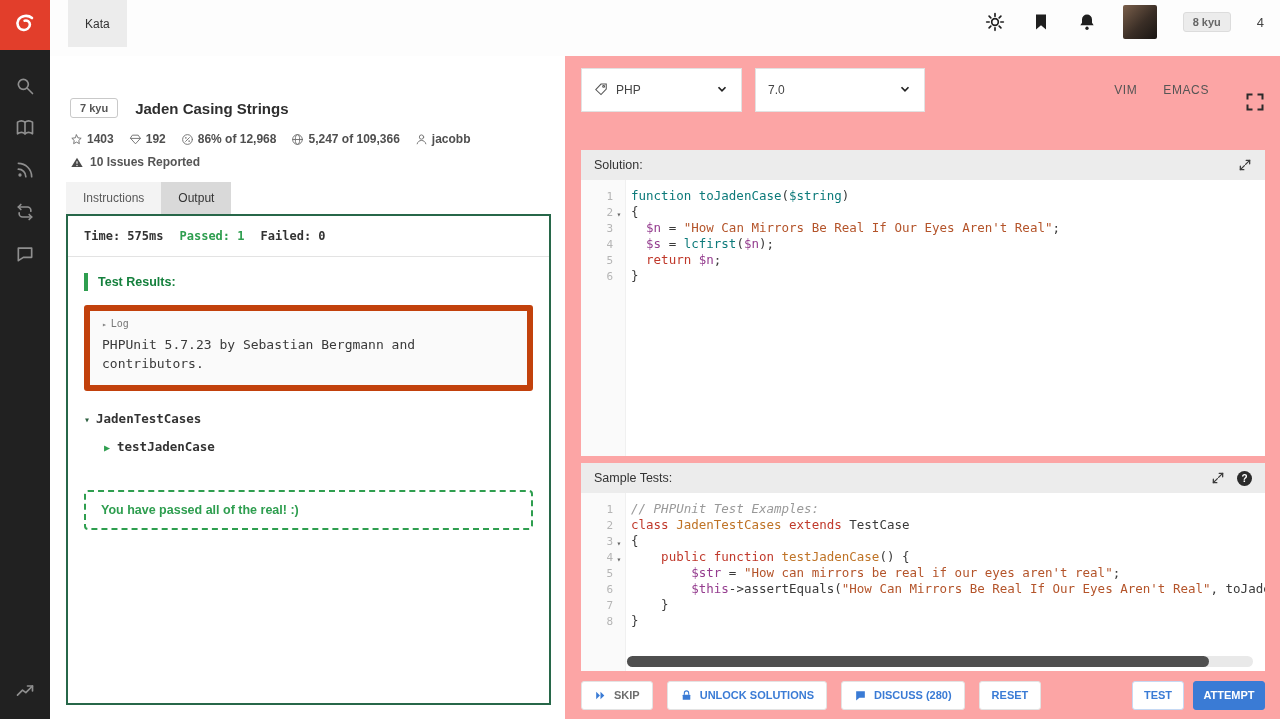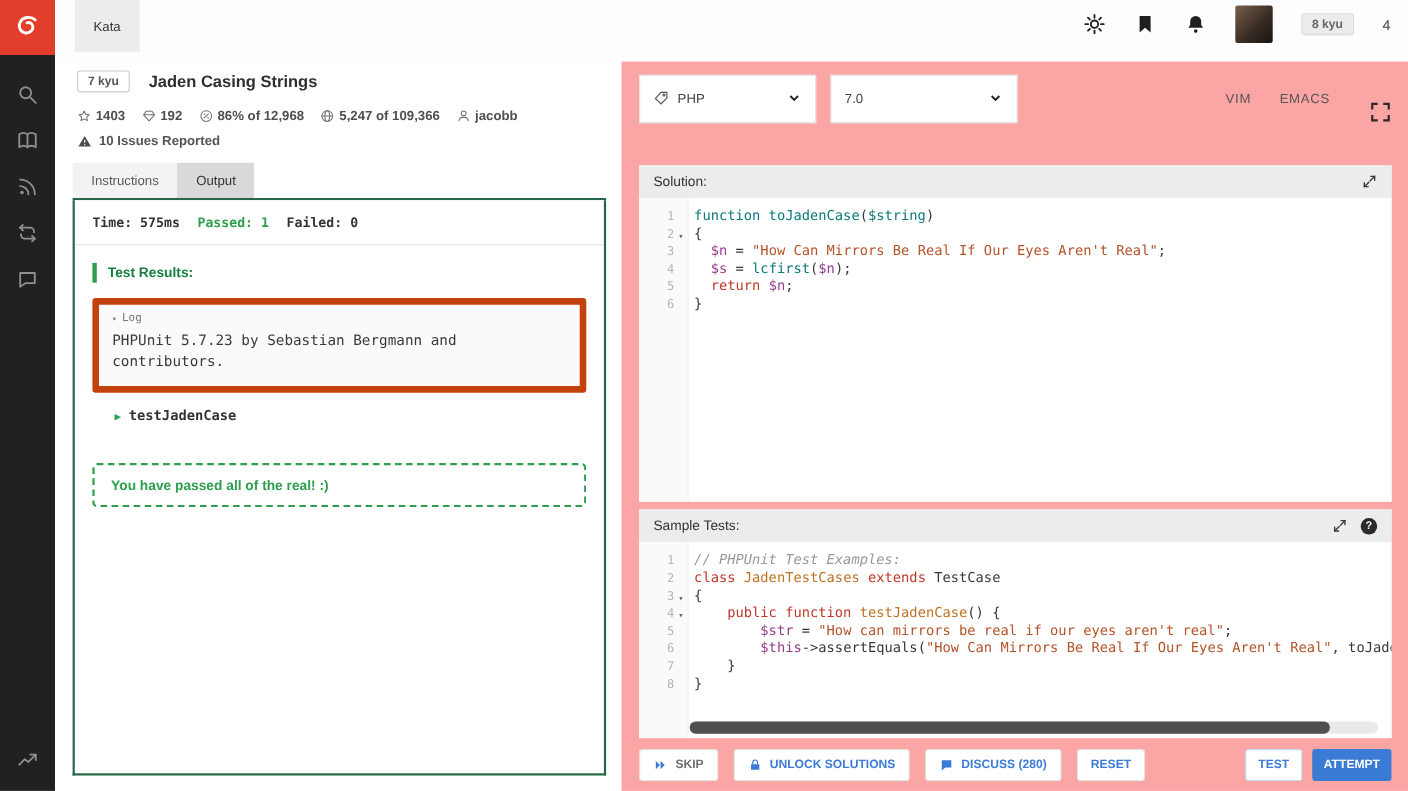--- a/index.html
+++ b/index.html
@@ -26,21 +26,21 @@
   .top-icon svg { width:20px; height:20px; }
   .avatar { width:34px; height:34px; border-radius:2px; background:linear-gradient(135deg,#7a5f4b 0%,#3a2e26 55%,#191513 100%); cursor:pointer; }
   .rank-badge { background:#ececec; border:1px solid #dcdcdc; border-radius:3px; padding:3px 9px; font-size:11px; font-weight:bold; color:#666; cursor:pointer; }
   .notif-count { font-size:13px; color:#444; }
 
   .content { flex:1; display:flex; min-height:0; }
 
   
   .content-left { width:515px; background:#fff; display:flex; flex-direction:column; flex-shrink:0; }
   .kata-head { padding:8px 16px 0 20px; }
-  .kata-title-row { display:flex; align-items:center; }
+  .kata-title-row { display:flex; align-items:center;margin-top:34px; }
   .rank-pill { border:1px solid #c9c9c9; border-radius:3px; padding:3px 9px; font-size:11px; font-weight:bold; color:#555; background:#fff; }
   .kata-title-row h1 { font-size:15px; font-weight:bold; color:#2e2e2e; margin-left:17px; }
   .stats-row { display:flex; align-items:center; gap:15px; margin-top:14px; font-size:12px; color:#555; }
   .stat-item { display:flex; align-items:center; gap:4px; font-weight:bold; color:#4f4f4f; }
   .stat-item svg { width:13px; height:13px; stroke:#6e6e6e; fill:none; stroke-width:1.7; stroke-linecap:round; stroke-linejoin:round; }
   .issues-row { display:flex; align-items:center; gap:6px; margin-top:9px; font-size:12px; font-weight:bold; color:#555; }
   .issues-row svg { width:14px; height:13px; }
 
   .tabs { margin:13px 14px 0 16px; display:flex; border-bottom:2px solid #276749; }
   .tab { padding:9px 17px; font-size:12px; color:#5a5a5a; background:#f3f3f3; cursor:pointer; }
@@ -267,20 +267,23 @@
           <div class="summary-row">
             <span><span>Time:</span> <span>575ms</span></span>
             <span class="summary-pass"><span>Passed:</span> <span>1</span></span>
             <span><span>Failed:</span> <span>0</span></span>
           </div>
           <div class="results-heading">Test Results:</div>
           <div class="log-box">
             <div class="log-title"><span class="caret">▸</span><span>Log</span></div>
             <div class="log-text">PHPUnit 5.7.23 by Sebastian Bergmann and contributors.</div>
           </div>
+          <div class="suite-row">
+            <span class="caret">▾</span><span>JadenTestCases</span>
+          </div>
           <div class="case-row">
             <span class="caret">▶</span><span>testJadenCase</span>
           </div>
           <div class="pass-box">You have passed all of the real! :)</div>
         </div>
       </section>
 
       <section class="content-right">
 
         <div class="lang-row">

